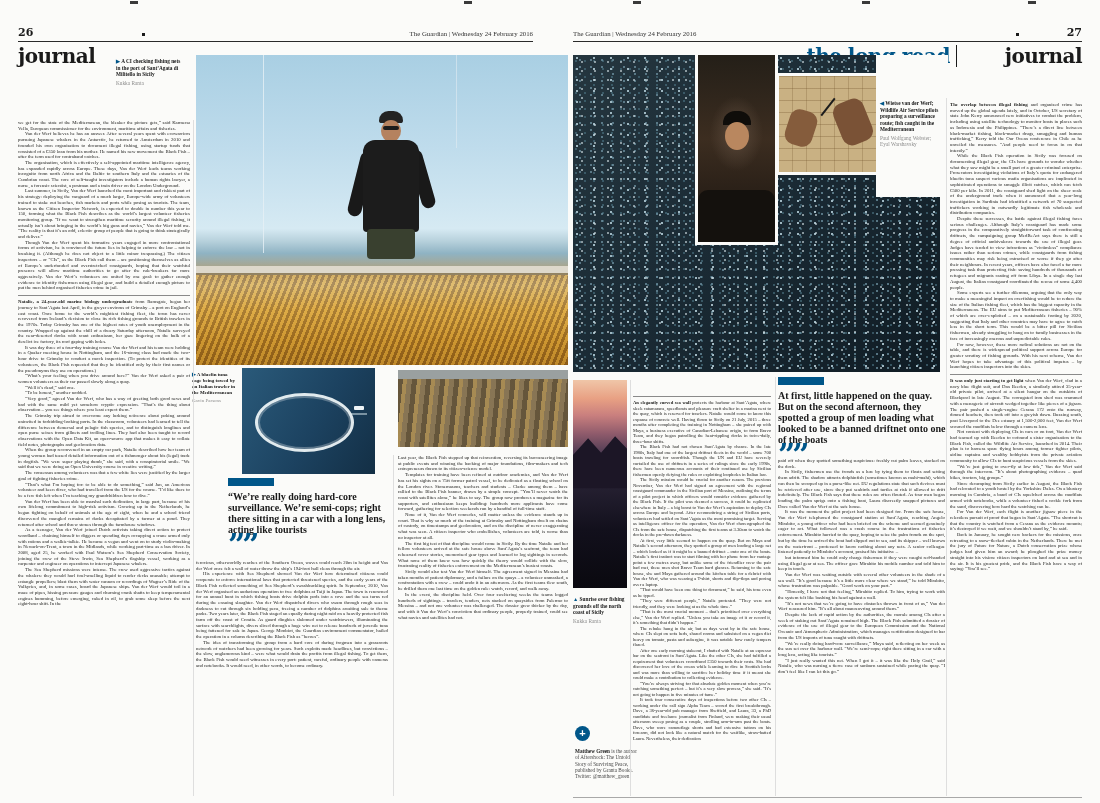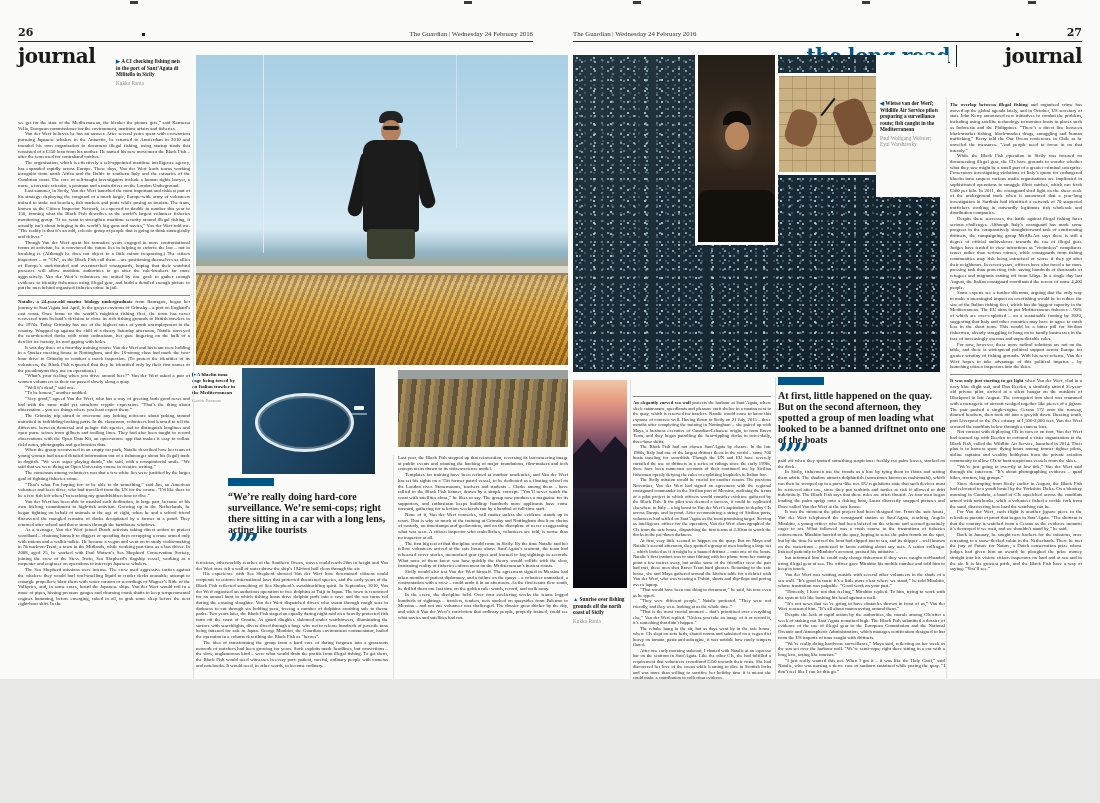--- a/index.html
+++ b/index.html
@@ -1,16 +1,16 @@
 <!DOCTYPE html>
 <html><head>
 <meta charset="utf-8">
 <style>
   html,body{margin:0;padding:0;background:#e8e8e6}
-  .spread{position:relative;width:1100px;height:679px;background:#fbfbf9;overflow:hidden;
+  .spread{position:relative;width:1100px;height:803px;background:#fbfbf9;overflow:hidden;
     font-family:"Liberation Serif",serif;color:#1d1d1b}
   .mark{position:absolute;width:8px;height:3px;background:#3a3a3a}
   .hrule{position:absolute;height:1px;background:#2a2a2a}
   .vrule{position:absolute;width:1px;background:#dedede}
   .folio{position:absolute;font-family:"DejaVu Serif",serif;font-weight:700;font-size:11px;color:#1a1a1a}
   .pagedate{position:absolute;font-size:6.8px;color:#333}
   .sqdot{position:absolute;width:3px;height:3px;background:#1a1a1a}
   .masthead{position:absolute;font-family:"DejaVu Serif",serif;font-weight:700;font-size:20px;
     letter-spacing:-0.5px;color:#1a1a1a}
   .longread{color:#005689}

